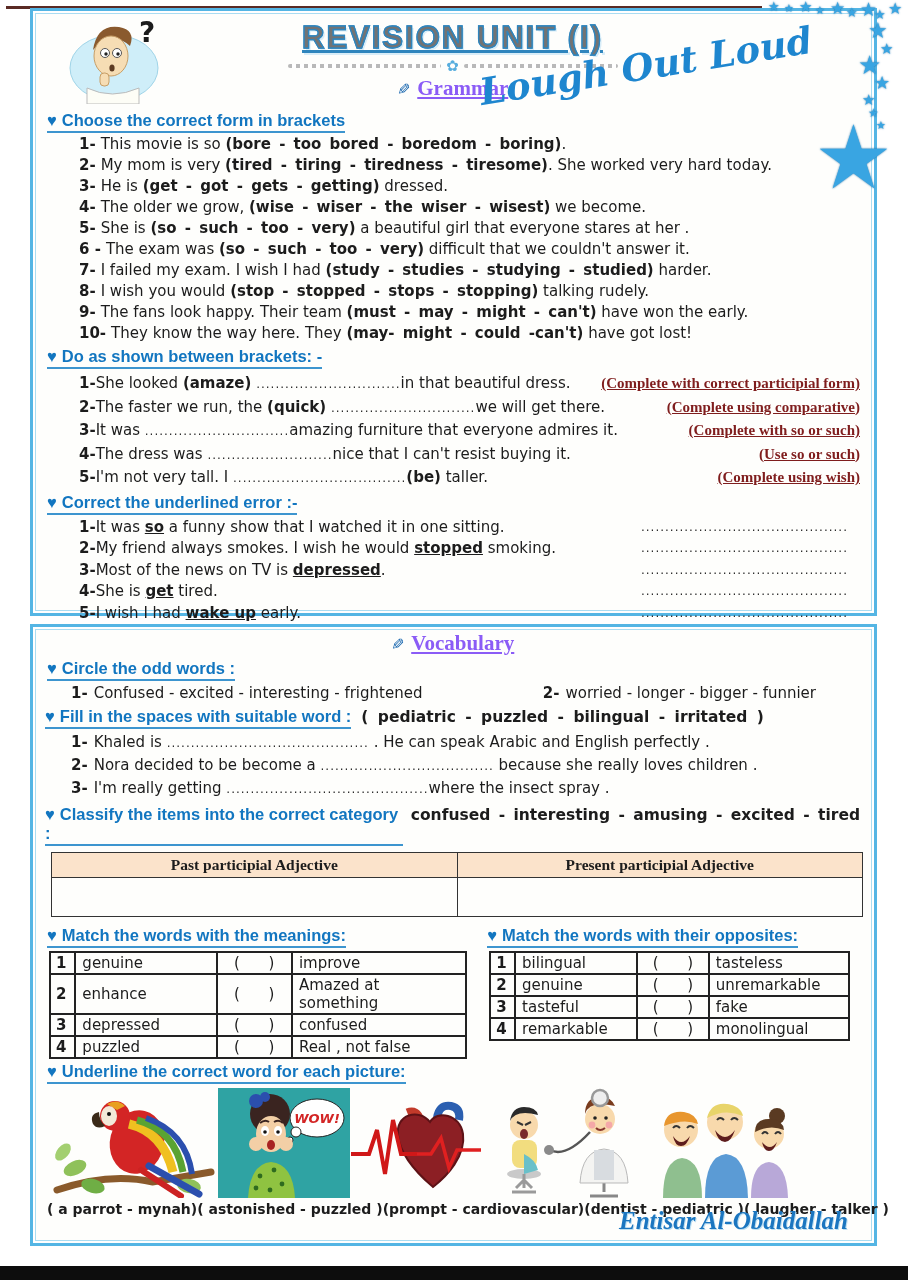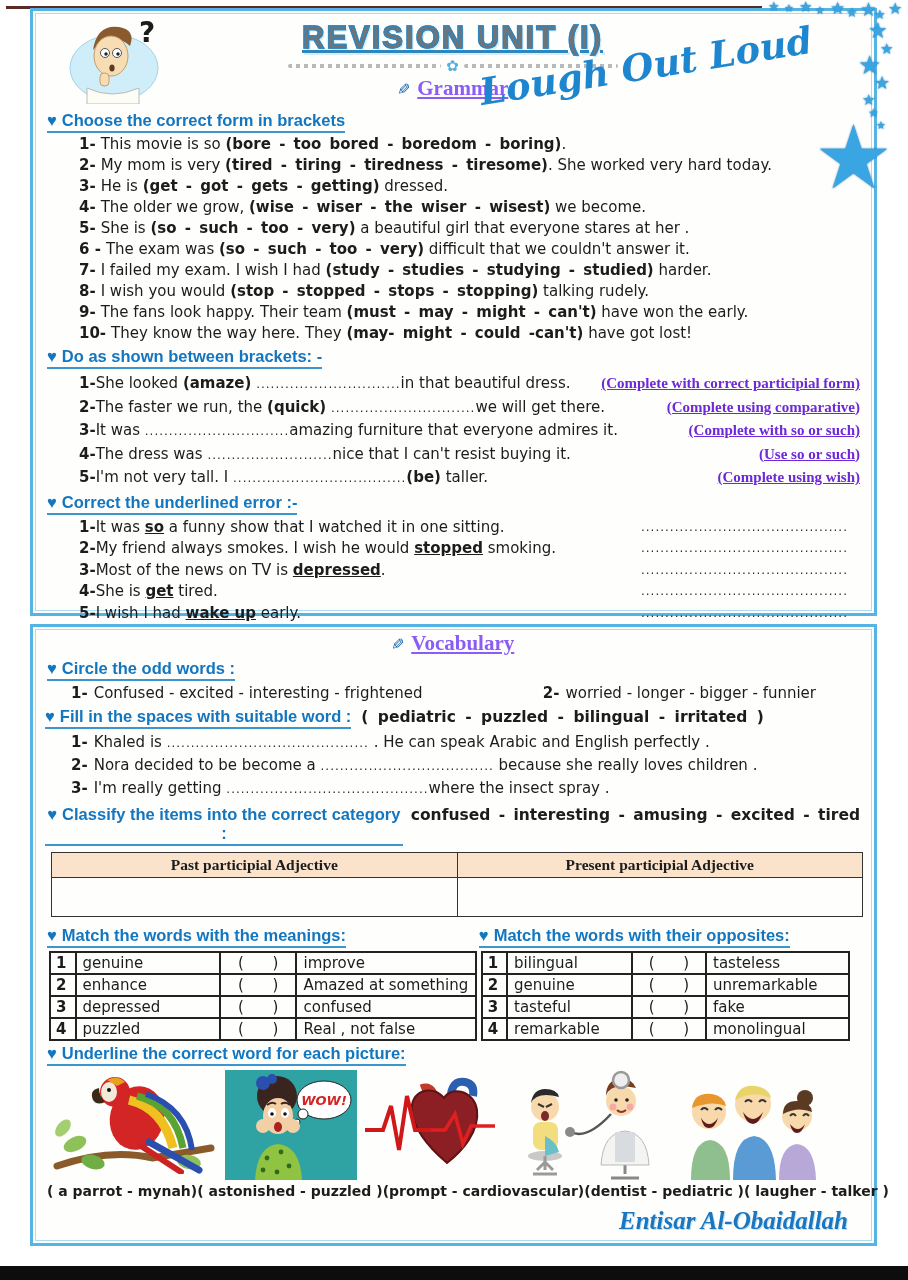--- a/index.html
+++ b/index.html
@@ -36,59 +36,59 @@
   .heart{margin-right:5px;}
 
   .g-list{margin:1px 0 0 34px;}
   .g-item{font-size:15px;line-height:21px;white-space:nowrap;}
   .g-item .num{margin-right:5px;}
   .opts{word-spacing:3px;}
   .num{font-weight:bold;}
 
   .b-list{margin:3px 0 0 34px;}
   .b-item{display:flex;font-size:15px;line-height:22.5px;white-space:nowrap;}
-  .b-item .instr{margin-left:auto;font-family:"Liberation Serif",serif;font-weight:bold;color:#6d28d9;
+  .b-item .instr{margin-left:auto;font-family:"Liberation Serif",serif;font-weight:bold;color:#7f1d1d;
                  text-decoration:underline;font-size:15px;}
   .dots,.ans-dots{letter-spacing:1px;font-size:12px;color:#2a2a2a;}
 
   .c-list{margin:2px 0 0 34px;}
   .c-item{display:flex;font-size:15px;line-height:21.5px;white-space:nowrap;}
   .c-item .ans-dots{margin-left:auto;margin-right:12px;}
   .uword{text-decoration:underline;font-weight:bold;}
 
   .vocab-title{text-align:center;margin-top:1px;}
 
   .v-row{display:flex;margin:3px 0 0 26px;font-size:15px;}
   .v-row .v2{margin-left:auto;margin-right:44px;}
   .v-item .num{margin-right:6px;}
 
-  .inline-head-row{display:flex;align-items:baseline;margin-top:5px;text-align:center;}
+  .inline-head-row{display:flex;align-items:baseline;margin-top:5px;}
   .bank{font-weight:bold;font-size:15.5px;margin-left:10px;word-spacing:4px;white-space:nowrap;}
   .f-list{margin:2px 0 0 26px;}
   .f-item{font-size:15px;line-height:22px;white-space:nowrap;}
   .f-item .num{margin-right:6px;}
 
   .class-words{font-weight:bold;font-size:15.5px;margin-left:8px;word-spacing:3px;white-space:nowrap;}
   .classify-table{border-collapse:collapse;width:812px;margin:6px 0 0 6px;}
   .classify-table th{border:1.5px solid #333;background:#fbe3cb;font-family:"Liberation Serif",serif;
                      font-size:15.5px;padding:3px 0;}
   .classify-table td{border:1.5px solid #333;height:36px;}
 
-  .match-wrap{display:flex;margin-top:6px;}
+  .match-wrap{display:flex;margin-top:6px;gap:18px;}
   .match-col.right{margin-left:auto;margin-right:10px;}
   .match-table{border-collapse:collapse;margin:3px 0 0 4px;font-size:15px;}
   .match-table td{border:2px solid #222;padding:1px 6px;}
   td.mc-n{font-weight:bold;width:14px;padding:1px 5px;}
   td.mc-w{width:138px;}
   td.mc-p{width:66px;text-align:center;white-space:pre;}
   td.mc-m{width:178px;}
   .match-table.small td.mc-w{width:118px;}
   .match-table.small td.mc-m{width:136px;}
 
-  .pics-row{display:flex;margin:4px 0 0 4px;align-items:flex-start;gap:8px;}
+  .pics-row{display:flex;margin:4px 0 0 4px;align-items:flex-end;gap:1px;}
   .pic-box{display:block;}
   .captions-row{display:flex;justify-content:space-between;margin:3px 2px 0;}
   .caption{font-weight:bold;font-size:14px;white-space:nowrap;}
 
   .footer-sig{position:absolute;right:26px;bottom:8px;font-family:"Liberation Serif",serif;font-weight:bold;
               font-style:italic;font-size:25px;color:#1b76c0;text-shadow:1px 1px 0 #bcdff2;}
 </style>
 </head>
 <body>
 

